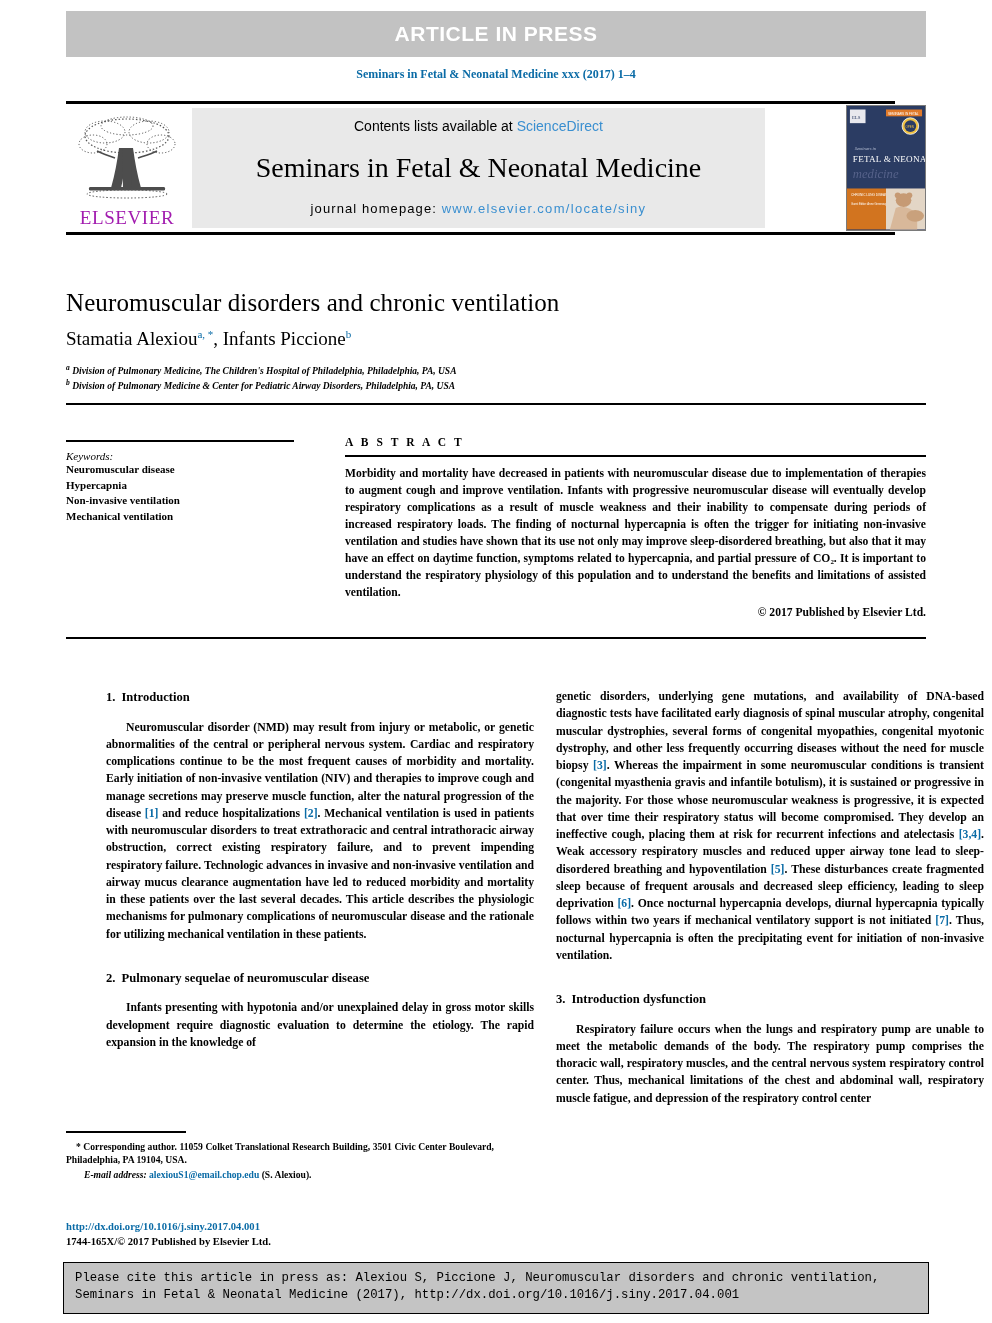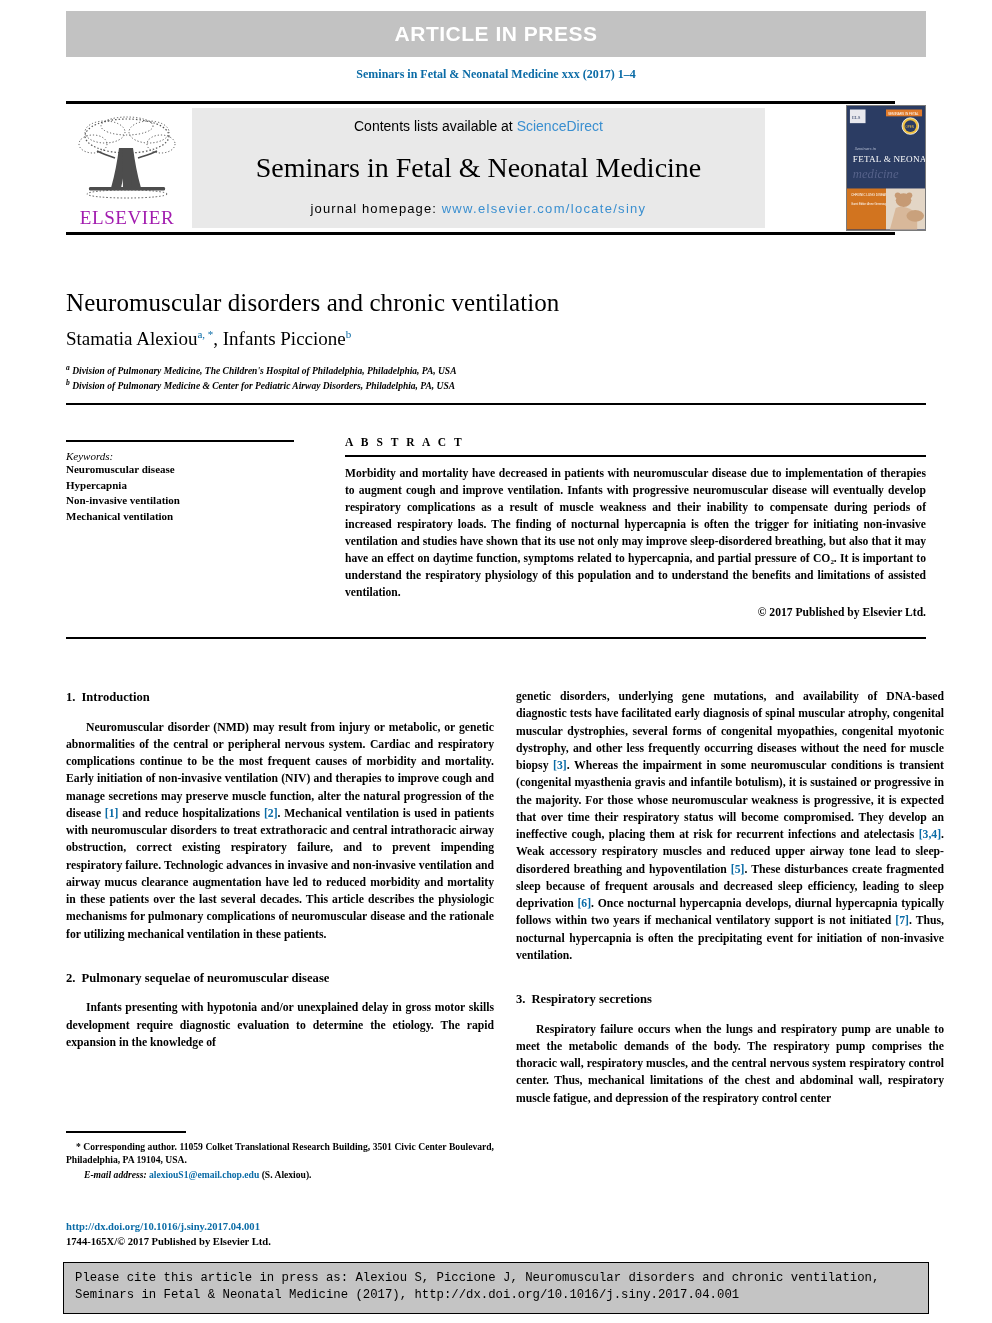--- a/index.html
+++ b/index.html
@@ -220,20 +220,21 @@
   
   .col {
     position: absolute;
     top: 688px;
     width: 428px;
     font-family: "Liberation Serif", serif;
     font-weight: bold;
     font-size: 11.7px;
     line-height: 1.475;
     text-align: justify;
+    margin-left: 40px;
   }
   .col-left  { left: 66px; }
   .col-right { left: 516px; }
   .sec-head {
     font-weight: bold;
     font-size: 12.6px;
     margin: 0 0 12px 0;
     text-align: left;
   }
   .sec-head .num { margin-right: 6px; }
@@ -401,21 +402,21 @@
   </div>
   <p class="para">Infants presenting with hypotonia and/or unexplained delay in gross motor skills development require diagnostic evaluation to determine the etiology. The rapid expansion in the knowledge of</p>
 </div>
 
 <div class="col col-right">
   <p class="para" style="text-indent:0"><span>genetic disorders, underlying gene mutations, and availability of DNA-based diagnostic tests have facilitated early diagnosis of spinal muscular atrophy, congenital muscular dystrophies, several forms of congenital myopathies, congenital myotonic dystrophy, and other less frequently occurring diseases without the need for muscle biopsy </span><span class="ref">[3]</span><span>. Whereas the impairment in some neuromuscular conditions is transient (congenital myasthenia gravis and infantile botulism), it is sustained or progressive in the majority. For those whose neuromuscular weakness is progressive, it is expected that over time their respiratory status will become compromised. They develop an ineffective cough, placing them at risk for recurrent infections and atelectasis </span><span class="ref">[3,4]</span><span>. Weak accessory respiratory muscles and reduced upper airway tone lead to sleep-disordered breathing and hypoventilation </span><span class="ref">[5]</span><span>. These disturbances create fragmented sleep because of frequent arousals and decreased sleep efficiency, leading to sleep deprivation </span><span class="ref">[6]</span><span>. Once nocturnal hypercapnia develops, diurnal hypercapnia typically follows within two years if mechanical ventilatory support is not initiated </span><span class="ref">[7]</span><span>. Thus, nocturnal hypercapnia is often the precipitating event for initiation of non-invasive ventilation.</span></p>
 
   <div class="spacer-lg"></div>
 
   <div class="sec-head">
-    <span class="num">3.</span><span>Respiratory secretions</span>
+    <span class="num">3.</span><span>Introduction dysfunction</span>
   </div>
   <p class="para">Respiratory failure occurs when the lungs and respiratory pump are unable to meet the metabolic demands of the body. The respiratory pump comprises the thoracic wall, respiratory muscles, and the central nervous system respiratory control center. Thus, mechanical limitations of the chest and abdominal wall, respiratory muscle fatigue, and depression of the respiratory control center</p>
 </div>
 
 <div class="footnote">
   <div class="fn-rule"></div>
   <div class="fn-corr">* Corresponding author. 11059 Colket Translational Research Building, 3501 Civic Center Boulevard, Philadelphia, PA 19104, USA.</div>
   <div class="fn-email"><i>E-mail address:</i> <span class="link-blue">alexiouS1@email.chop.edu</span> <span>(S. Alexiou).</span></div>
 </div>
 

